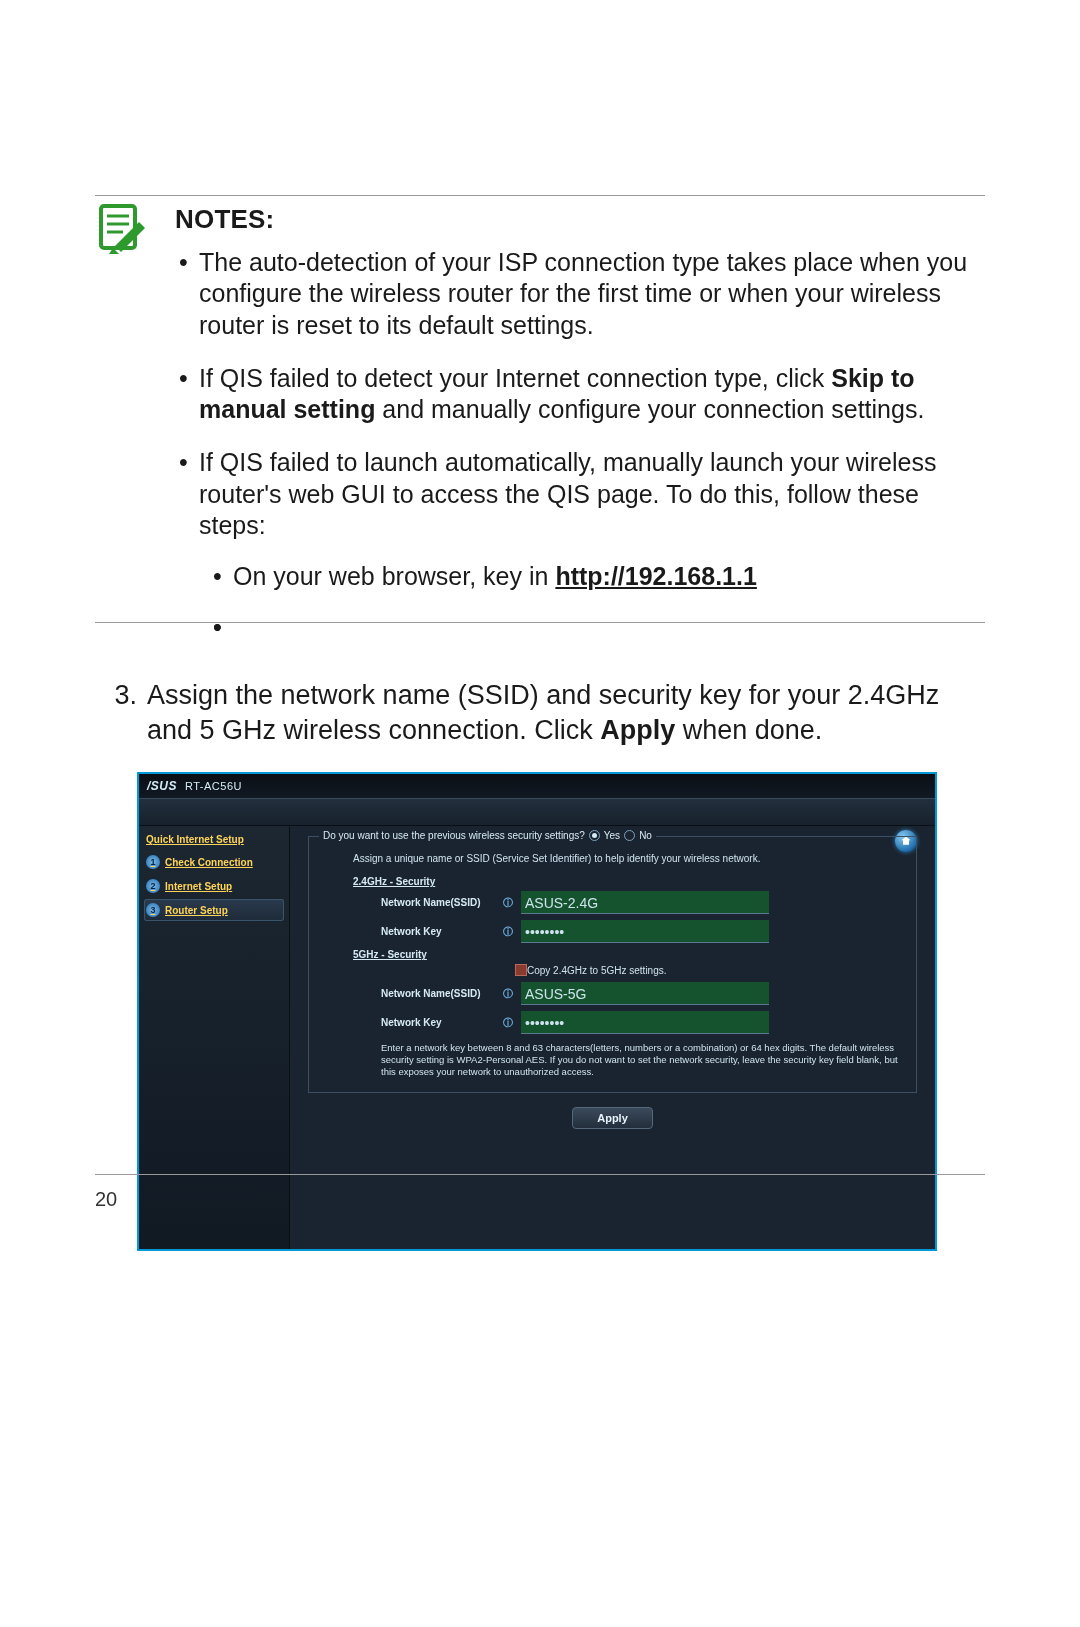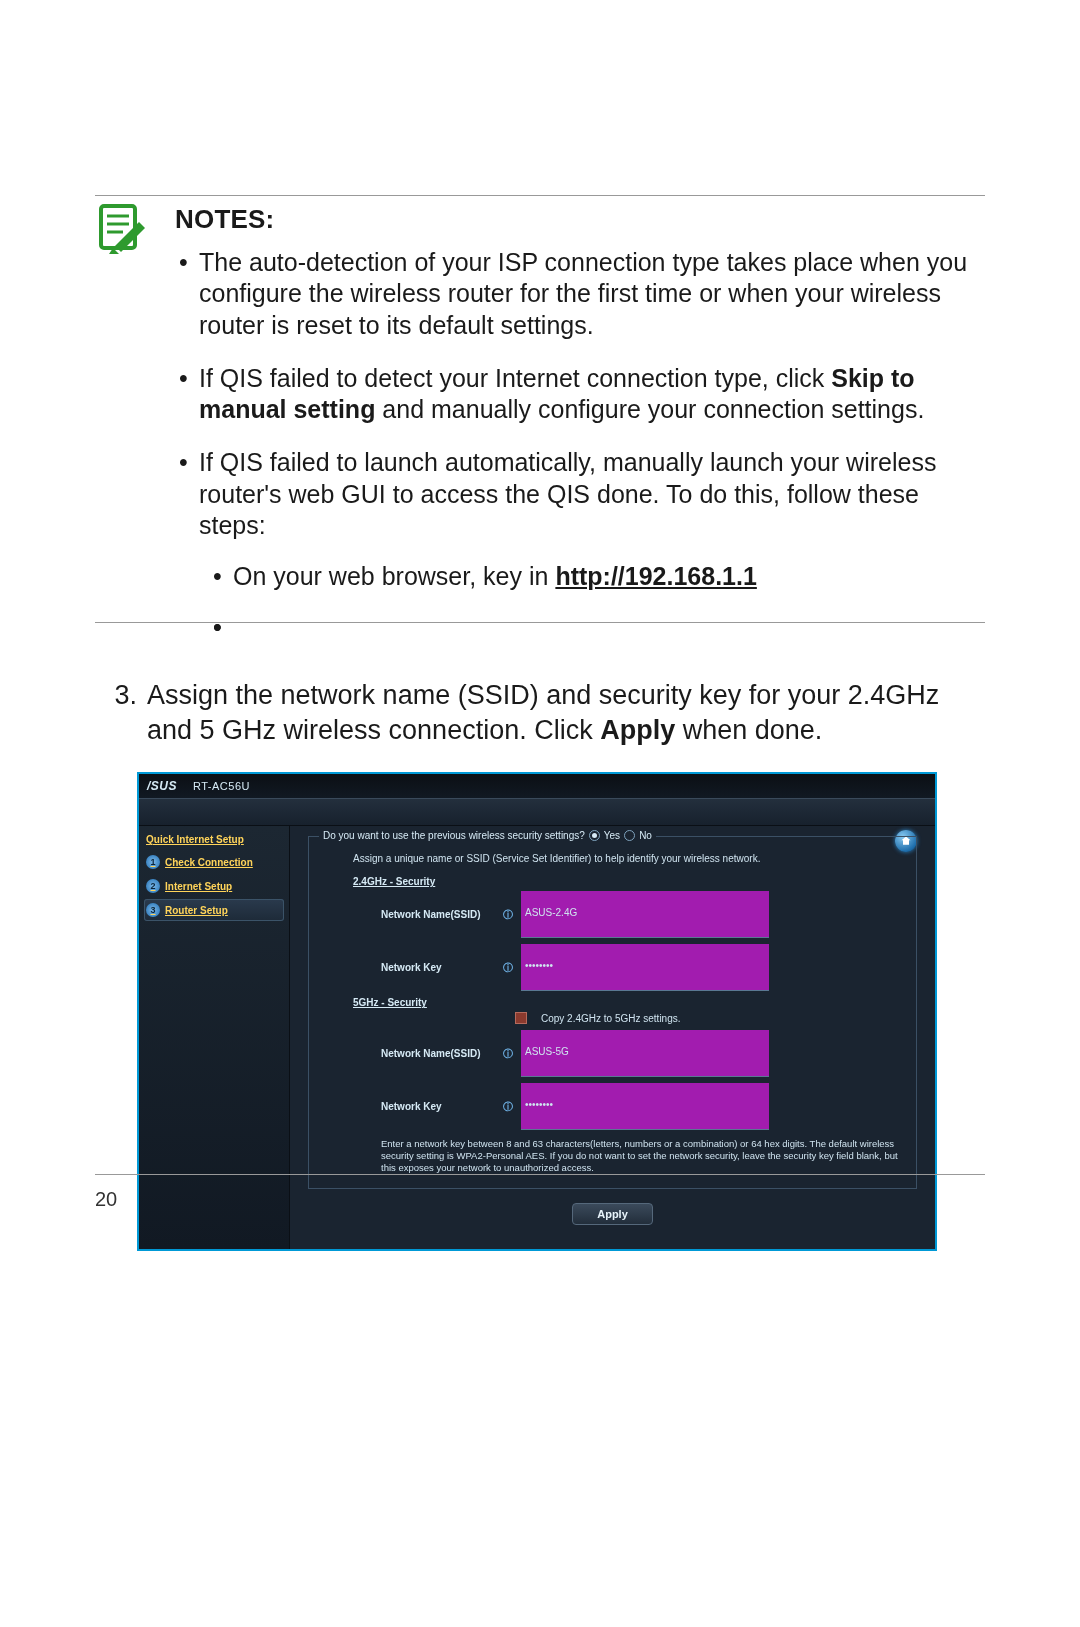--- a/index.html
+++ b/index.html
@@ -94,21 +94,21 @@
   }
   .shot-top {
     height: 24px;
     background: linear-gradient(#0b0f14, #111923);
     display: flex;
     align-items: center;
     padding: 0 8px;
     font-size: 11px;
     letter-spacing: 0.5px;
     color: #d6eaf5;
-    gap: 16px;
+    gap: 8px;
   }
   .brand { font-weight: 700; font-style: italic; font-size: 12px; }
   .shot-titlebar {
     height: 26px;
     background: linear-gradient(#232f3d, #17212d);
     border-top: 1px solid #3a4a5b;
     border-bottom: 1px solid #0a0f15;
   }
   .shot-body {
     flex: 1 1 auto;
@@ -229,32 +229,32 @@
     width: 14px; flex: 0 0 14px;
     text-align: center;
     color: #6fb2e6;
     font-weight: 700;
     margin-right: 6px;
   }
   .finput {
     flex: 1 1 auto;
     max-width: 240px;
     height: 14px;
-    background: #a21caf;
+    background: #14532d;
     border: none;
     border-bottom: 1px solid #5a7892;
     color: #cfe3ef;
-    font-size: 10px;
-    padding: 16px 4px;
+    font-size: 14px;
+    padding: 4px 4px;
   }
   .copyrow {
     display: flex;
     align-items: center;
     margin: 2px 0 6px 192px;
-    gap: 14px;
+    gap: 0;
     font-size: 10px;
   }
   .chk {
     width: 10px; height: 10px;
     background: #8b3a2e;
     border: 1px solid #b56a5c;
   }
   .disclaimer {
     font-size: 9.5px;
     color: #cfe3ef;
@@ -303,21 +303,21 @@
         <polygon points="26,50 50,26 44,20 20,44" fill="#2e9a2e"></polygon>
         <polygon points="18,46 24,52 14,52" fill="#2e9a2e"></polygon>
       </svg>
     </span>
     <div class="notes-heading">
       <span>NOTES</span><span>:</span>
     </div>
     <ul class="notes-ul" id="notes-list">
         <li><span class="bullet">•</span><span>The auto-detection of your ISP connection type takes place when you configure the wireless router for the first time or when your wireless router is reset to its default settings.</span></li>
         <li><span class="bullet">•</span><span>If QIS failed to detect your Internet connection type, click <b>Skip to manual setting</b> and manually configure your connection settings.</span></li>
-        <li><span class="bullet">•</span><span>If QIS failed to launch automatically, manually launch your wireless router's web GUI to access the QIS done. To do this, follow these steps:</span><ul class="notes-ul sub">
+        <li><span class="bullet">•</span><span>If QIS failed to launch automatically, manually launch your wireless router's web GUI to access the QIS page. To do this, follow these steps:</span><ul class="notes-ul sub">
             <li><span class="bullet">•</span><span>On your web browser, key in <b class="u">http://192.168.1.1</b></span></li>
             <li><span class="bullet">•</span></li>
             <li><span class="bullet">•</span></li>
           </ul></li>
       </ul>
   </div>
 
   <div class="step-row">
     <div class="step-num">3.</div>
     <div class="step-body" id="step-body">Assign the network name (SSID) and security key for your 2.4GHz and 5 GHz wireless connection. Click <b>Apply</b> when done.</div>

